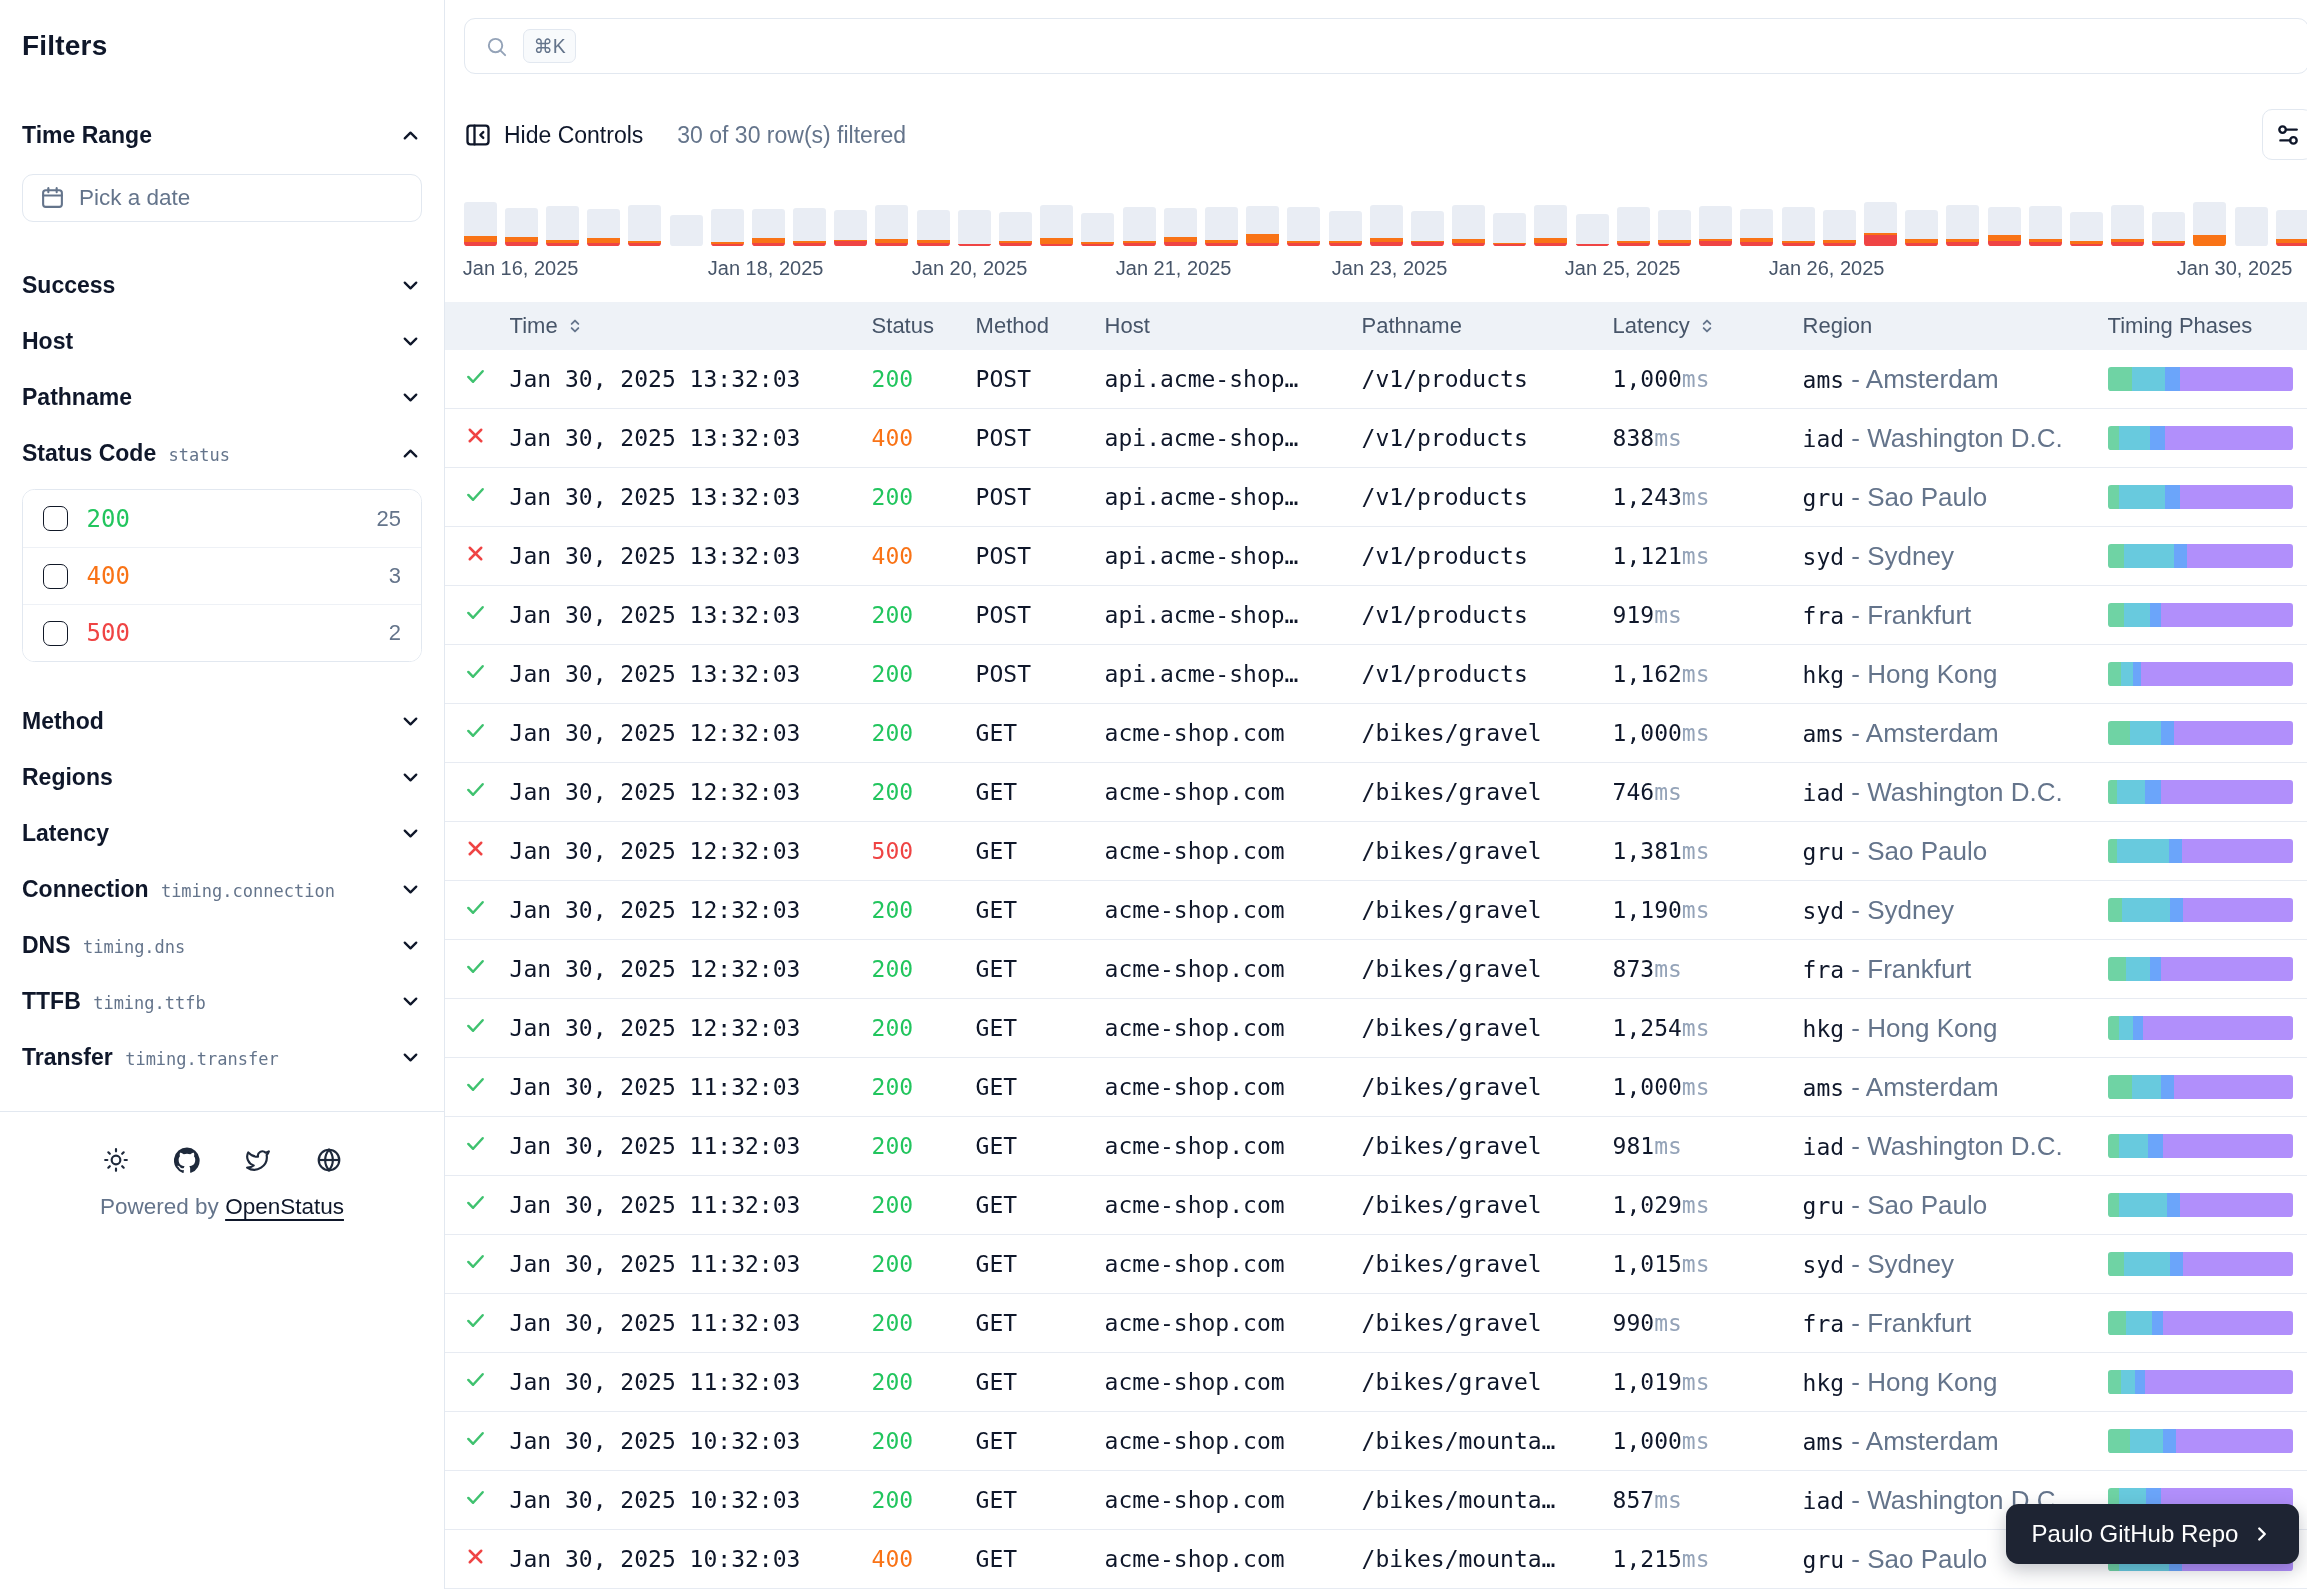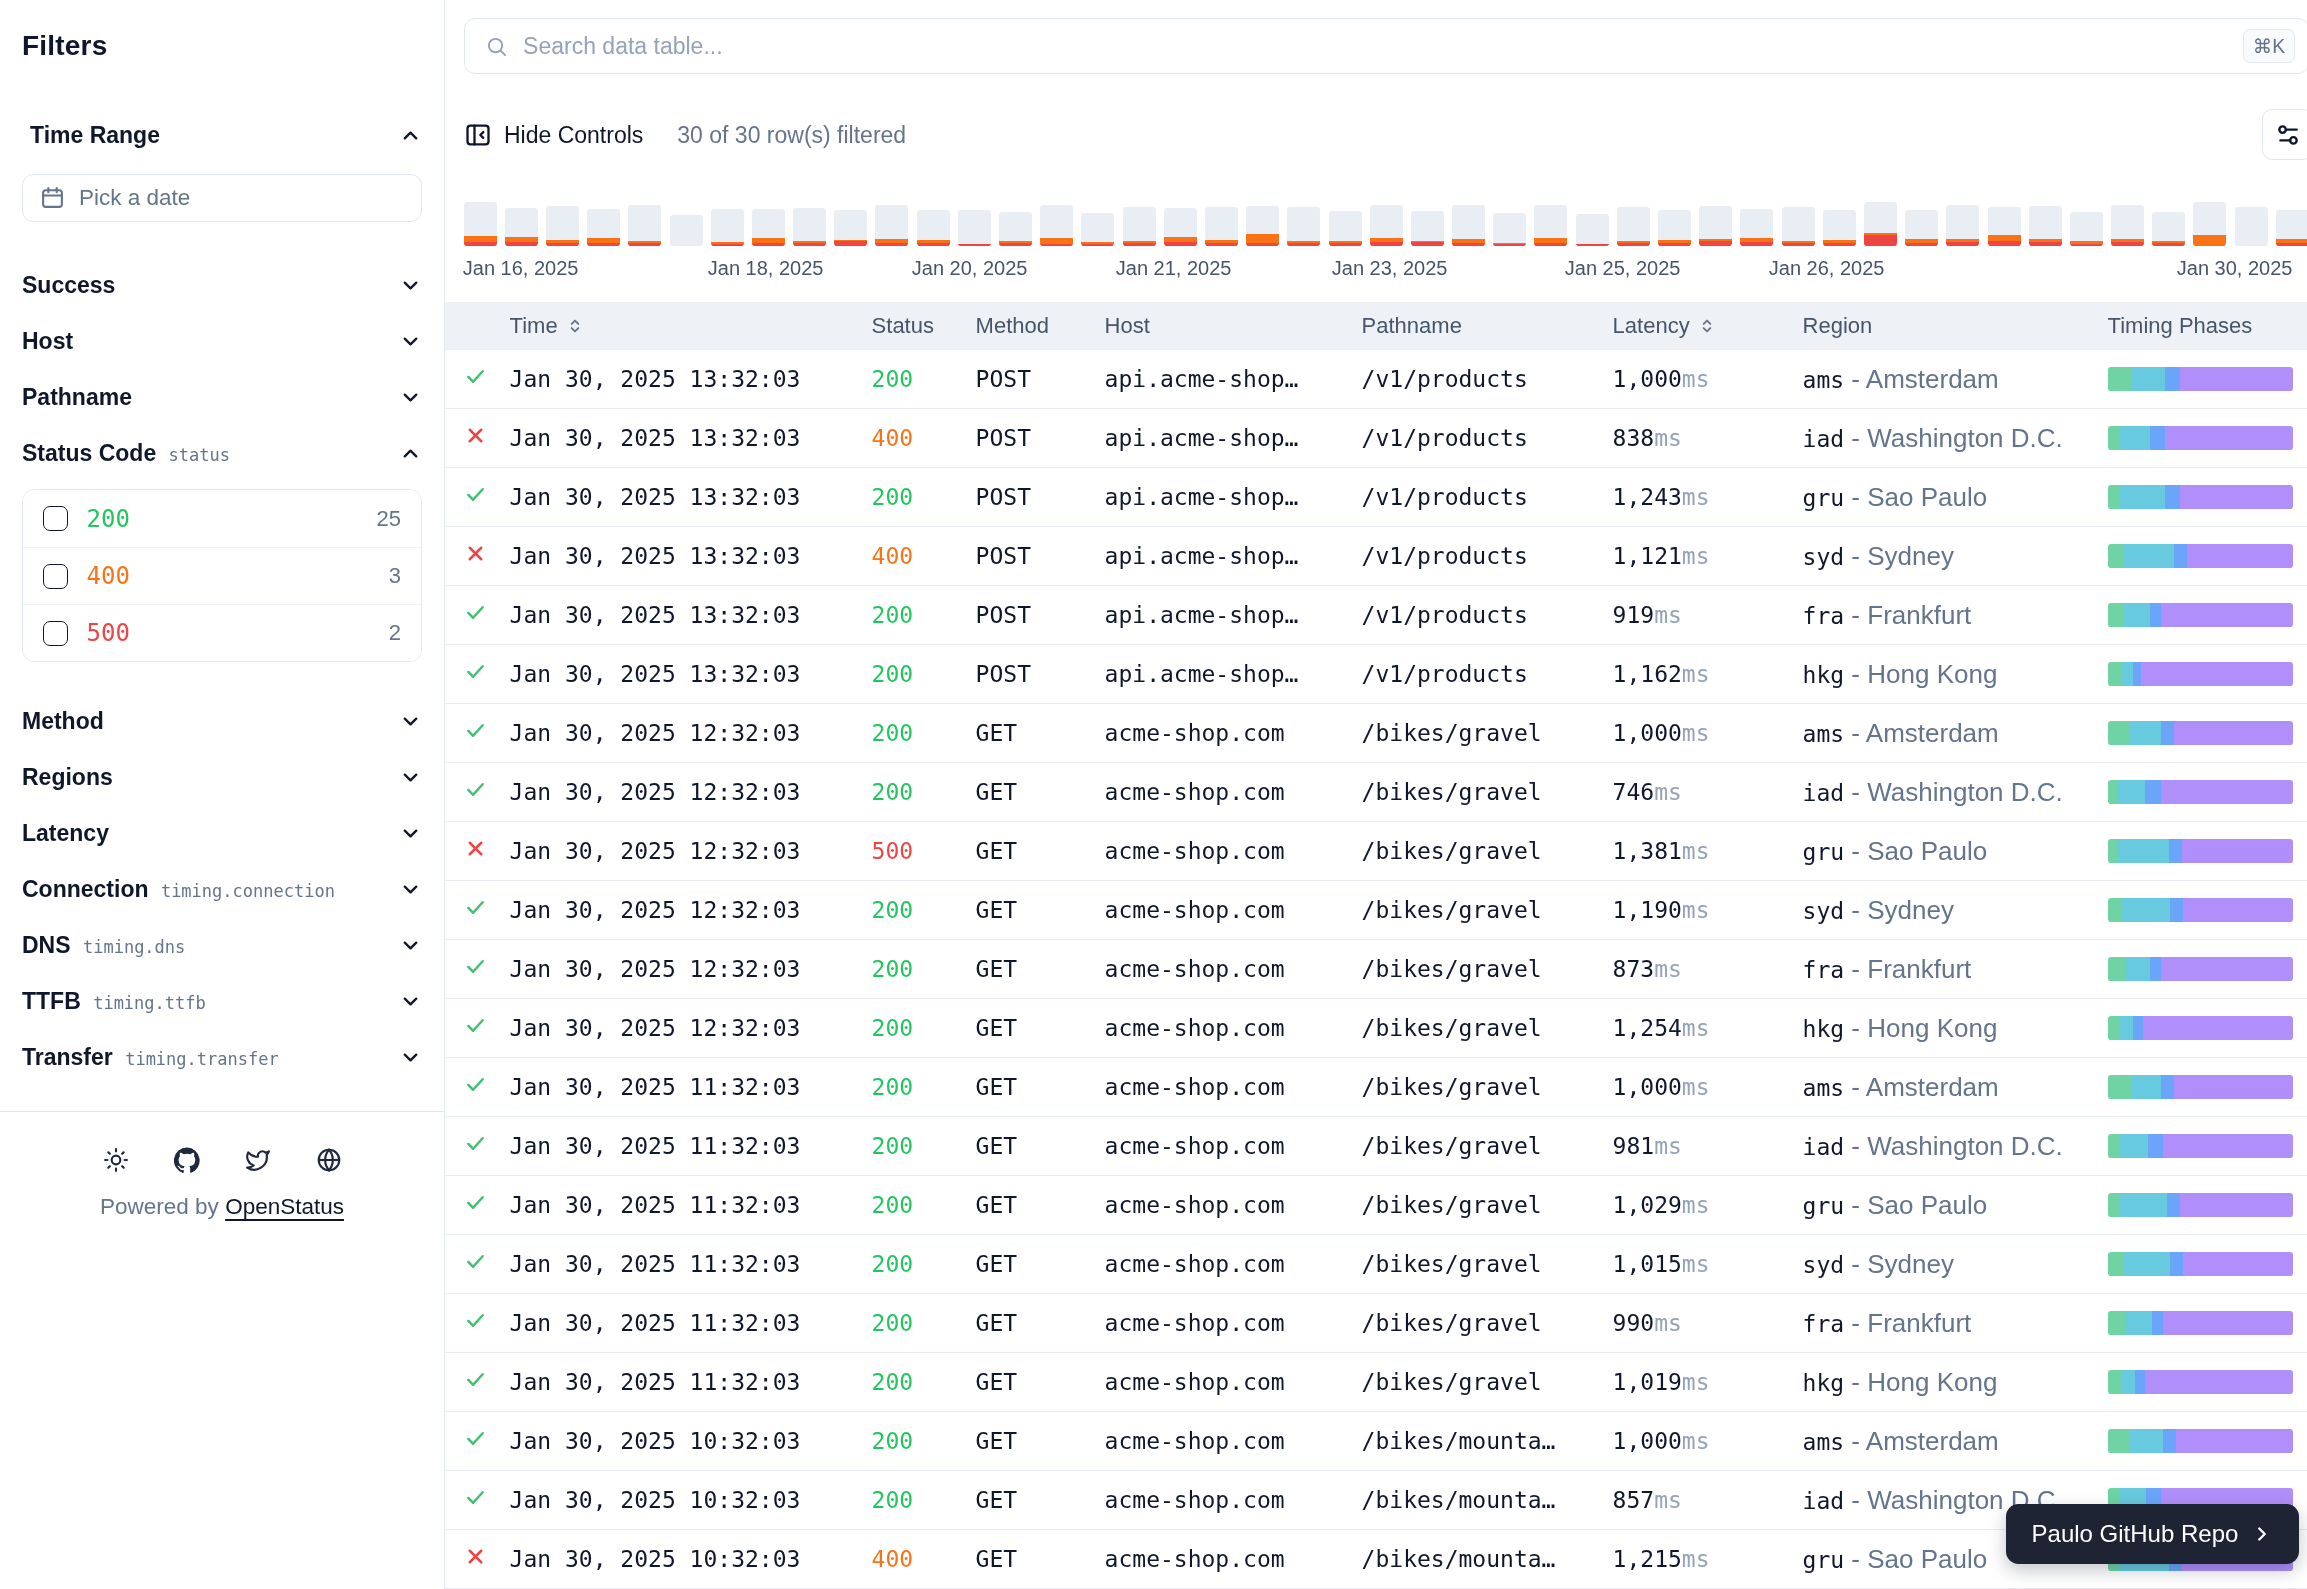--- a/index.html
+++ b/index.html
@@ -150,21 +150,21 @@
         <path d="M12 2.5a14.5 14.5 0 0 1 0 19 14.5 14.5 0 0 1 0-19z"></path>
       </g>
   </defs>
 </svg>
 
 <div id="app">
 
   <aside id="sidebar">
     <div id="sb-title">Filters</div>
     <div id="f-sections">
-  <div class="f-section" style="margin-top: 46px; margin-left: 8px;">
+  <div class="f-section" style="margin-top: 46px;">
     <span class="f-label">Time Range</span>
 
     <span class="f-chevron up">
             <svg viewBox="0 0 24 24">
               <use href="#i-chevron-down"></use>
             </svg>
           </span>
   </div>
 <div id="date-picker">
           <svg viewBox="0 0 24 24">
@@ -329,21 +329,20 @@
       <a>OpenStatus</a>
     </div>
   </aside>
 
   <main id="main">
 
     <div id="searchbar">
       <svg viewBox="0 0 24 24">
           <use href="#i-search"></use>
         </svg>
-      <input id="search-input" value="" placeholder="Search data table..." style="">
       <span id="kbd">⌘K</span>
     </div>
 
     <div id="controls">
       <div id="hide-controls">
         <svg viewBox="0 0 24 24">
             <use href="#i-panel-close"></use>
           </svg>
         <span>Hide Controls</span>
       </div>

